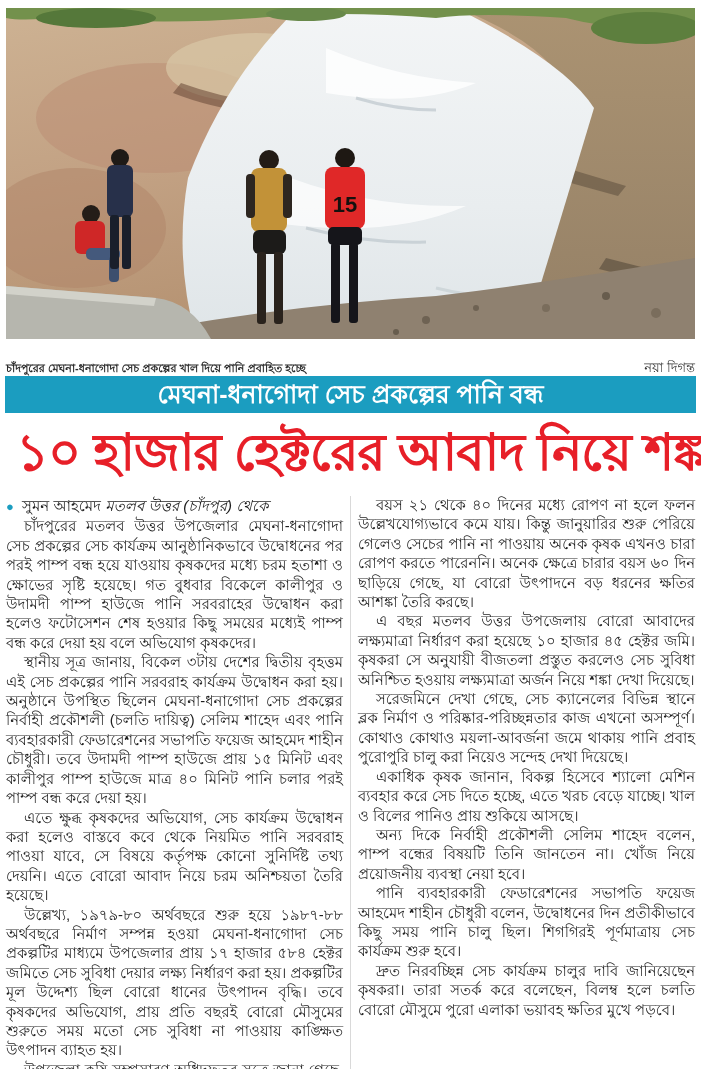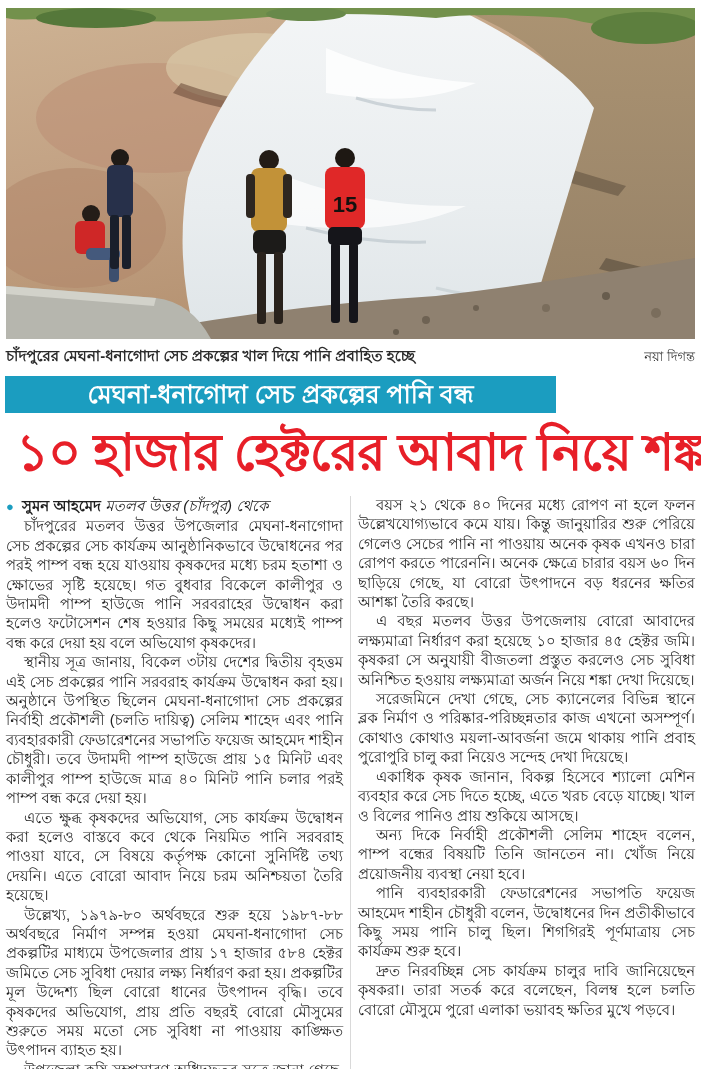--- a/index.html
+++ b/index.html
@@ -3,35 +3,35 @@
 <meta charset="utf-8">
 <style>
   html,body{margin:0;padding:0;background:#ffffff;}
   .page{position:relative;width:701px;height:1069px;background:#ffffff;overflow:hidden;
         font-family:"Liberation Sans","DejaVu Sans",sans-serif;color:#1e1e1e;padding-left:32px;}
   .corner-mark{position:absolute;top:0;right:0;width:8px;height:11px;background:#e71f28;}
   .photo{position:absolute;left:6px;top:8px;width:689px;height:331px;margin:0;overflow:hidden;}
   .photo svg{display:block;width:100%;height:100%;}
   .caption-row{position:absolute;left:6px;top:344px;width:689px;display:flex;
                justify-content:space-between;align-items:baseline;}
-  .caption{font-size:15px;font-weight:bold;color:#2b2b2b;}
+  .caption{font-size:11px;font-weight:bold;color:#2b2b2b;margin-top:16px;}
   .credit{font-size:13px;color:#3a3a3a;}
-  .kicker{position:absolute;left:5px;top:376px;width:551px;height:37px;background:#1b9dc0;
+  .kicker{position:absolute;left:5px;top:376px;width:691px;height:37px;background:#1b9dc0;
           color:#ffffff;font-size:25px;font-weight:bold;text-align:center;line-height:37px;}
   .headline{position:absolute;left:16px;top:416px;width:701px;margin:0;color:#e71f28;
             font-size:51px;font-weight:bold;text-align:center;line-height:74px;
             letter-spacing:-1px;white-space:nowrap;}
   .columns{position:absolute;left:6px;top:496px;width:689px;display:flex;}
   .col{width:338px;font-size:14.8px;line-height:19.4px;text-align:justify;}
   .col.left{padding-right:7px;border-right:1px solid #d9d9d9;}
   .col.right{padding-left:7px;}
   .para{margin:0;text-indent:18px;}
   .byline{margin:0 0 1px 0;font-size:15px;}
   .byline .bullet{color:#1b9dc0;font-size:13px;margin-right:4px;}
-  .byline b{font-weight:bold;}
+  .byline b{font-weight:normal;}
   .byline i{font-style:italic;font-weight:normal;}
 </style>
 </head>
 <body>
 
 <div class="page">
 
   <div class="corner-mark"></div>
 
   <figure class="photo">

